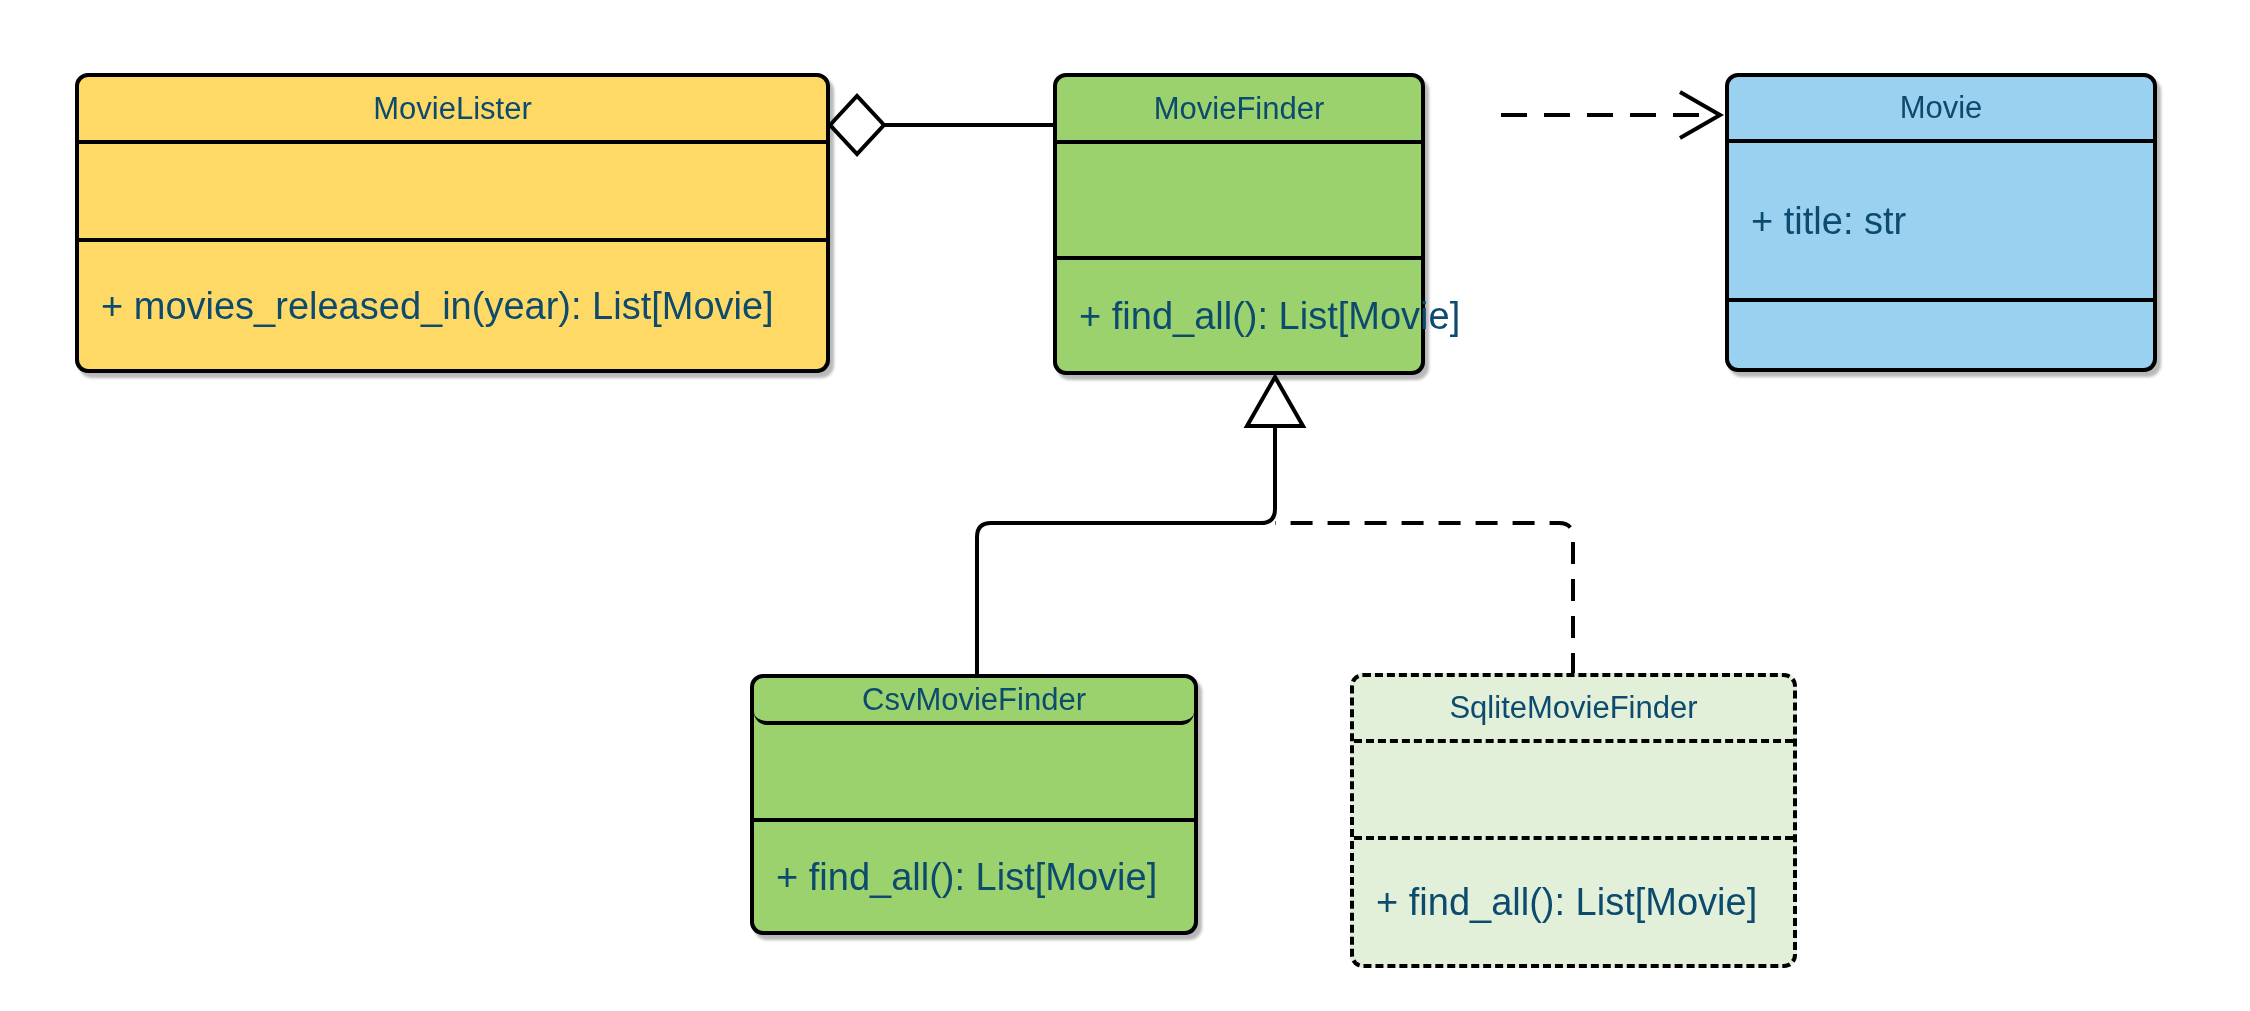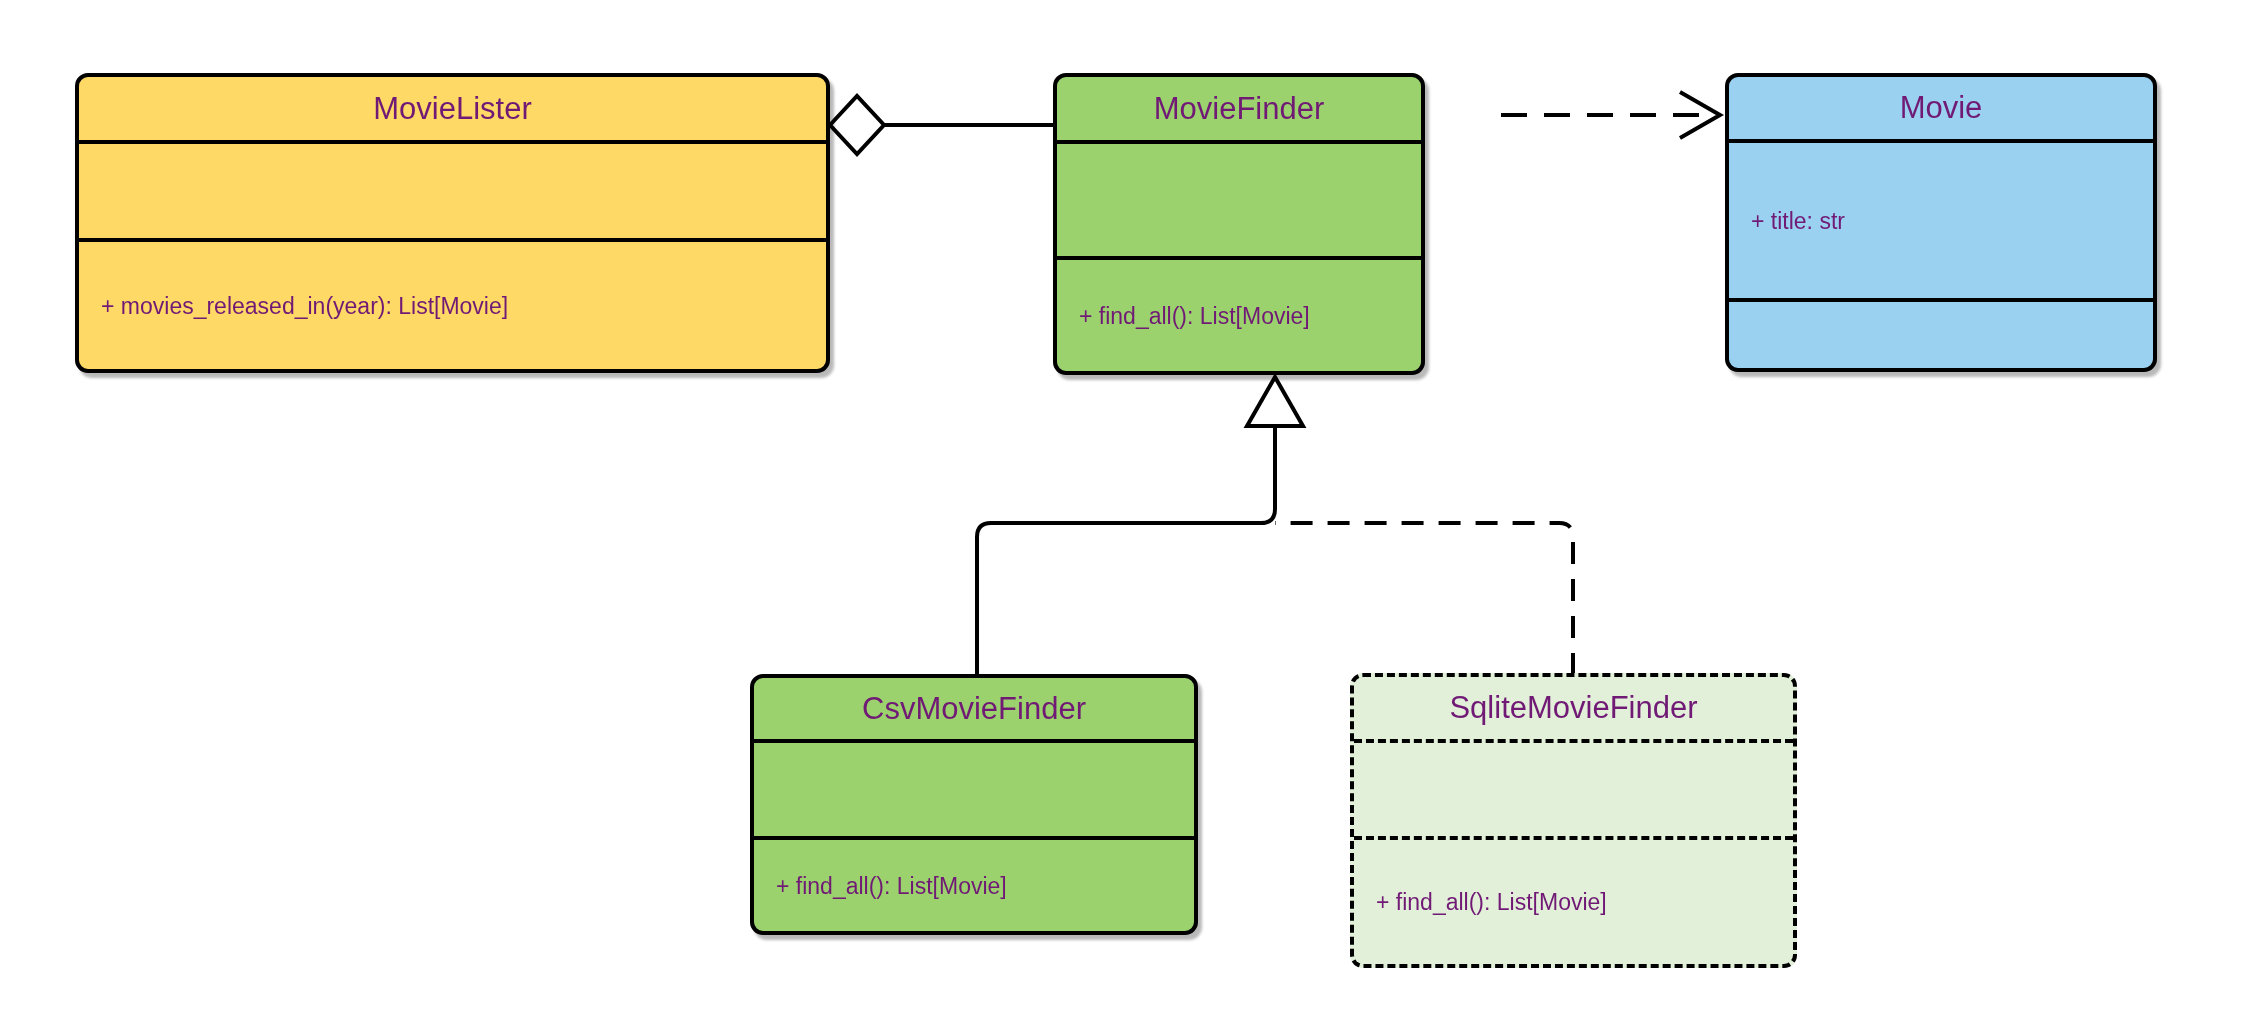--- a/index.html
+++ b/index.html
@@ -1,58 +1,58 @@
 <!DOCTYPE html>
 <html><head>
 <meta charset="utf-8">
 <style>
   html,body{margin:0;padding:0;background:#ffffff;}
   #canvas{
     position:relative;
     width:2250px;height:1011px;
     background:#ffffff;
     font-family:"Liberation Sans","DejaVu Sans",sans-serif;
-    color:#701a75;
+    color:#0c4a6e;
     overflow:hidden;
   }
   #connector-layer{position:absolute;left:0;top:0;width:2250px;height:1011px;z-index:1;}
   .uml-class{
     position:absolute;
     box-sizing:border-box;
     display:flex;flex-direction:column;
     border:4px solid #000;
     border-radius:13px;
     z-index:2;
   }
   .uml-class.shadowed{box-shadow:4px 5px 3px rgba(0,0,0,0.28);}
   .uml-class.dashed{border-style:dashed;}
   .uml-section{box-sizing:border-box;display:flex;flex-direction:column;justify-content:center;}
   .uml-header{border-bottom:4px solid #000;align-items:center;}
   .uml-attrs{border-bottom:4px solid #000;}
   .uml-class.dashed .uml-header,
   .uml-class.dashed .uml-attrs{border-bottom-style:dashed;}
   .uml-methods{flex:1;}
   .class-title{font-size:31px;line-height:34px;text-align:center;}
-  .member{font-size:23px;line-height:42px;padding-left:22px;padding-right:8px;white-space:nowrap;}
+  .member{font-size:38px;line-height:42px;padding-left:22px;padding-right:8px;white-space:nowrap;}
 
   
   #box-movielister{left:75px;top:73px;width:755px;height:300px;}
   #box-movielister .uml-header{height:67px;}
   #box-movielister .uml-attrs{height:98px;}
 
   #box-moviefinder{left:1053px;top:73px;width:372px;height:302px;}
   #box-moviefinder .uml-header{height:67px;}
   #box-moviefinder .uml-attrs{height:116px;}
 
   #box-movie{left:1725px;top:73px;width:432px;height:299px;}
   #box-movie .uml-header{height:66px;}
   #box-movie .uml-attrs{height:159px;}
 
   #box-csvmoviefinder{left:750px;top:674px;width:448px;height:261px;}
-  #box-csvmoviefinder .uml-header{height:65px;}
+  #box-csvmoviefinder .uml-header{height:47px;border-radius:13px;}
   #box-csvmoviefinder .uml-attrs{height:97px;}
 
   #box-sqlitemoviefinder{left:1350px;top:673px;width:447px;height:295px;}
   #box-sqlitemoviefinder .uml-header{height:66px;}
   #box-sqlitemoviefinder .uml-attrs{height:97px;}
 </style>
 </head>
 <body>
 
 <div id="canvas">

